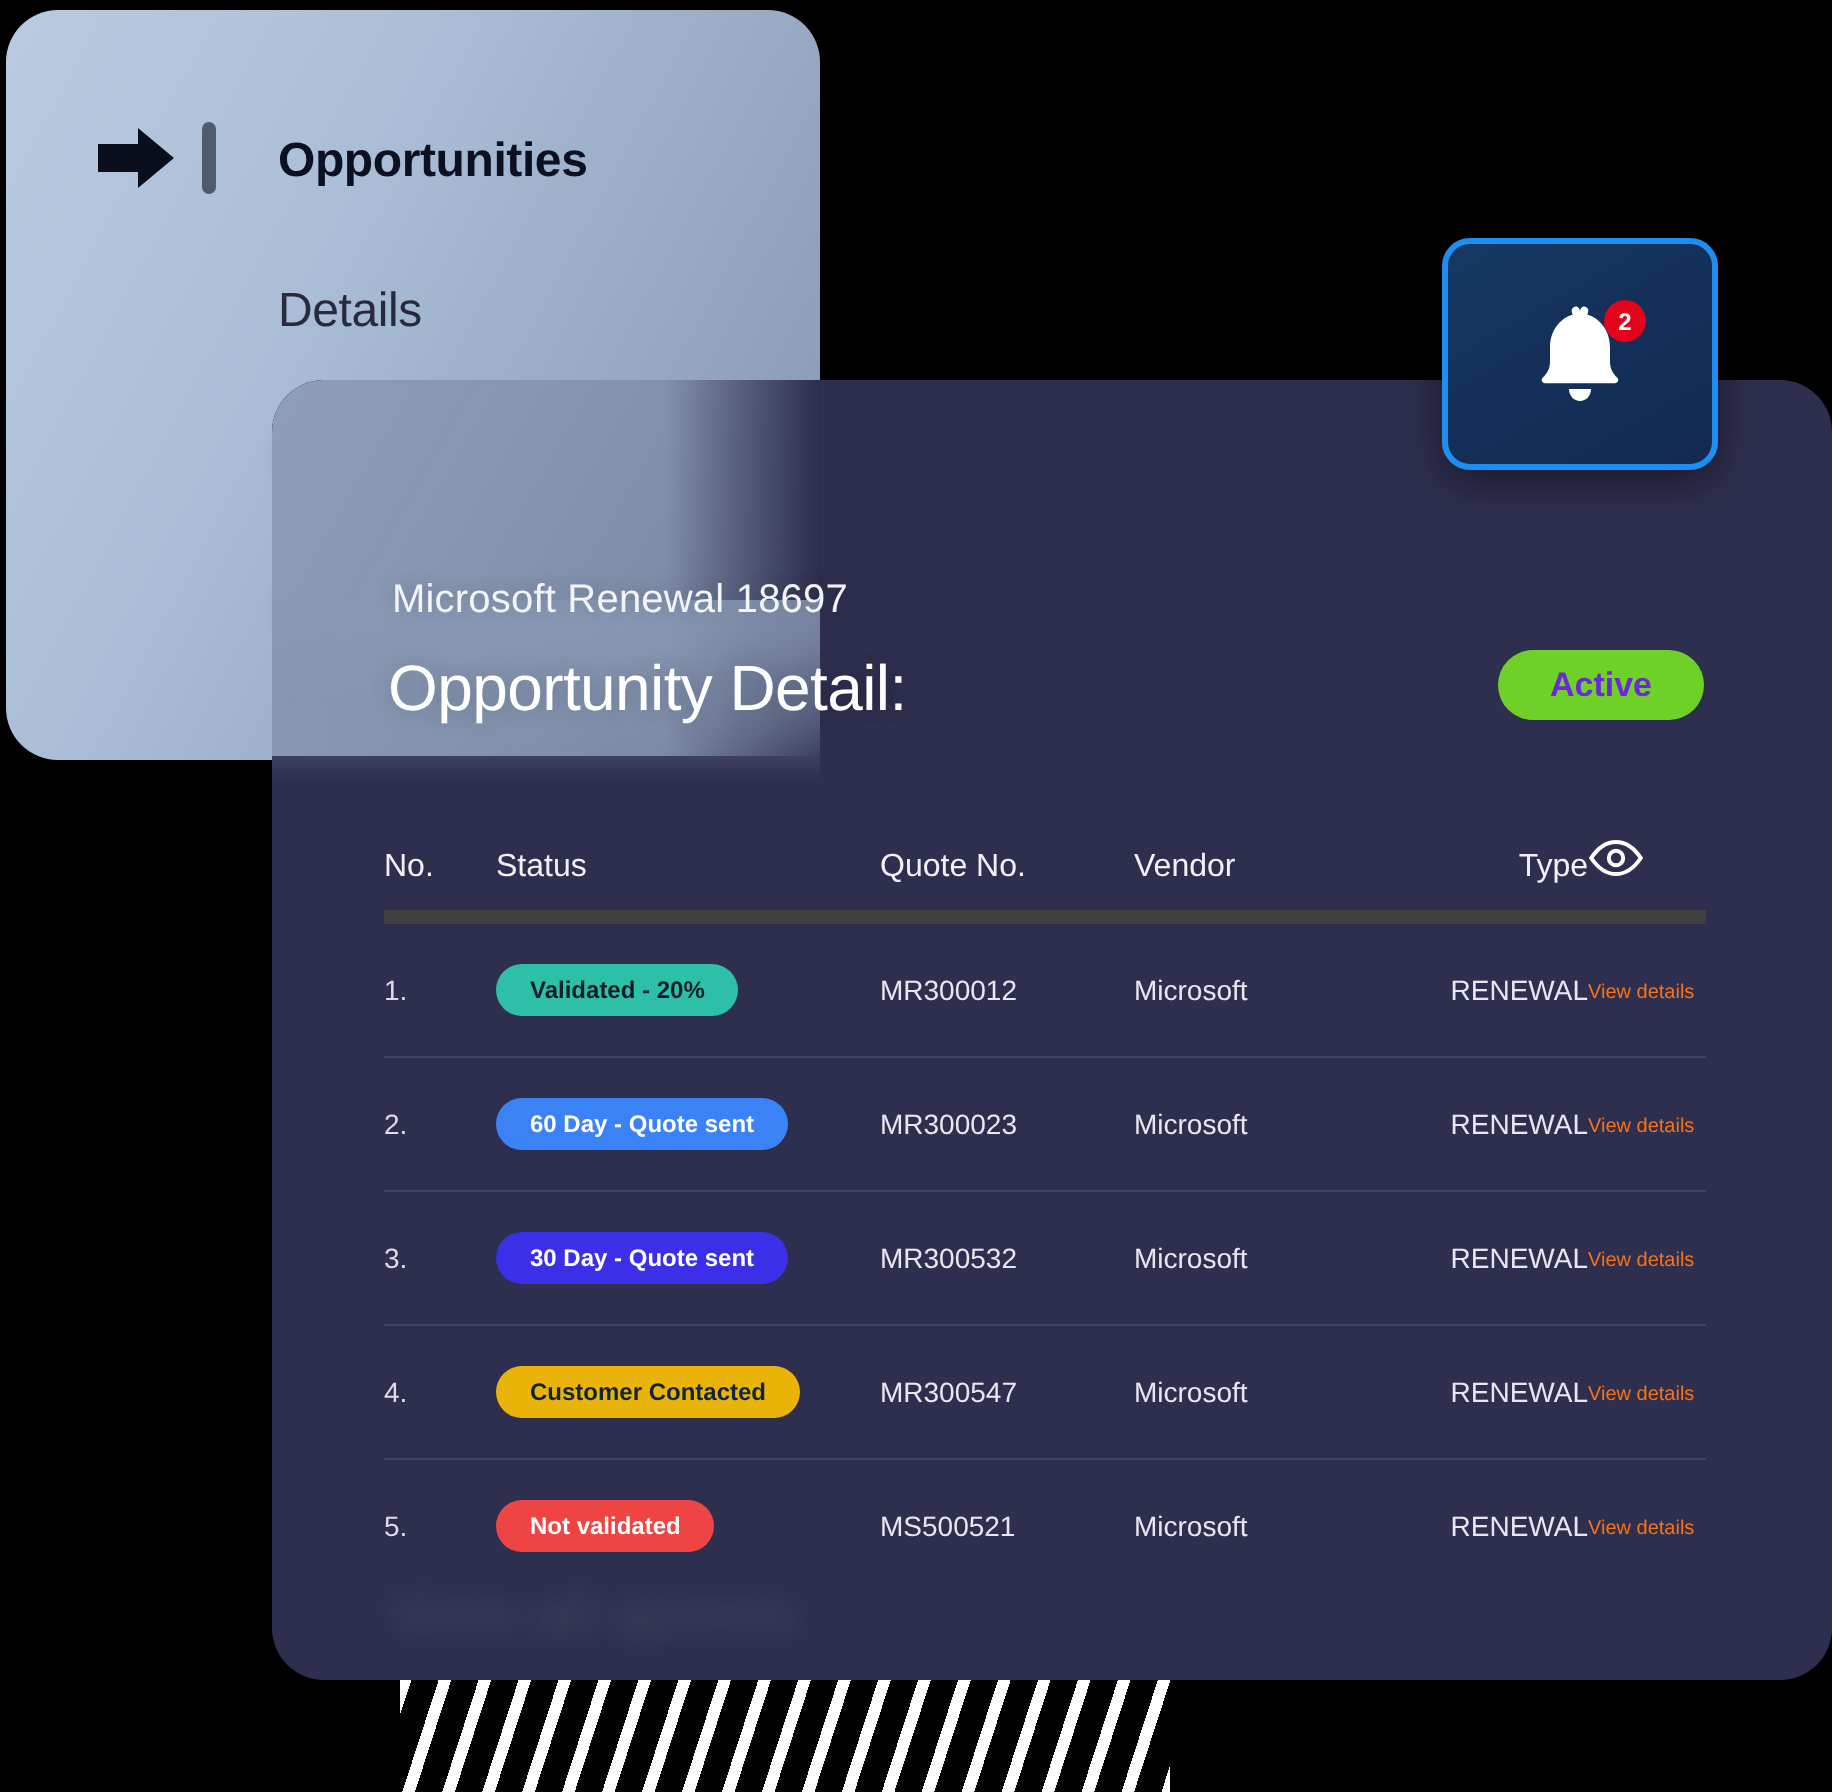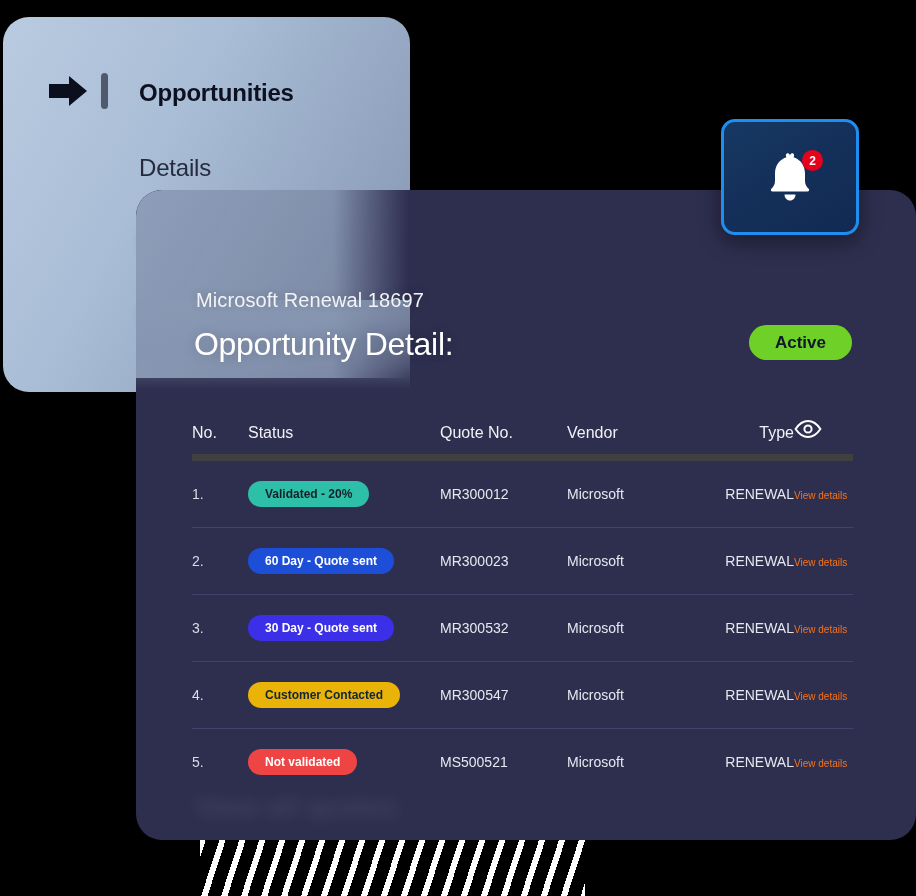--- a/index.html
+++ b/index.html
@@ -27,21 +27,21 @@
         108deg,
         #ffffff 0px, #ffffff 6px,
         #000000 6px, #000000 19px);
     z-index: 1;
   }
 
   
   .sidebar-panel {
     position: absolute;
     left: 3px;
-    top: 17px;
+    top: 5px;
     width: 407px;
     height: 375px;
     border-radius: 26px;
     background: linear-gradient(118deg, #b9cbe0 0%, #a9bdd6 38%, #93a5c0 72%, #8293af 100%);
     z-index: 5;
     overflow: hidden;
   }
   .sidebar-icon-row {
     position: absolute;
     left: 44px;
@@ -146,21 +146,21 @@
     color: #ffffff;
     letter-spacing: -0.3px;
     text-shadow: 0 0 12px rgba(0,0,0,0.20);
   }
   .status-pill {
     position: absolute;
     right: 64px;
     top: 325px;
     z-index: 20;
     background: #6fd128;
-    color: #0f172a;
+    color: #6d28d9;
     font-size: 17px;
     font-weight: 700;
     padding: 9px 26px;
     border-radius: 999px;
     line-height: 1;
   }
 
   
   .table-wrap {
     position: absolute;
@@ -332,21 +332,21 @@
       <div class="tr">
         <div class="c-no cell-no">1.</div>
         <div class="c-status"><span class="badge" style="background:#2dbfa8;color:#13202c;">Validated - 20%</span></div>
         <div class="c-quote cell-txt">MR300012</div>
         <div class="c-vendor cell-txt">Microsoft</div>
         <div class="c-type cell-txt">RENEWAL</div>
         <div class="c-view"><a class="view-link">View details</a></div>
       </div>
       <div class="tr">
         <div class="c-no cell-no">2.</div>
-        <div class="c-status"><span class="badge" style="background:#1d4ed8;color:#ffffff;text-align:right;">60 Day - Quote sent</span></div>
+        <div class="c-status"><span class="badge" style="background:#3b82f6;color:#ffffff;text-align:right;">60 Day - Quote sent</span></div>
         <div class="c-quote cell-txt">MR300023</div>
         <div class="c-vendor cell-txt">Microsoft</div>
         <div class="c-type cell-txt">RENEWAL</div>
         <div class="c-view"><a class="view-link">View details</a></div>
       </div>
       <div class="tr">
         <div class="c-no cell-no">3.</div>
         <div class="c-status"><span class="badge" style="background:#3b2fe8;color:#ffffff;">30 Day - Quote sent</span></div>
         <div class="c-quote cell-txt">MR300532</div>
         <div class="c-vendor cell-txt">Microsoft</div>

